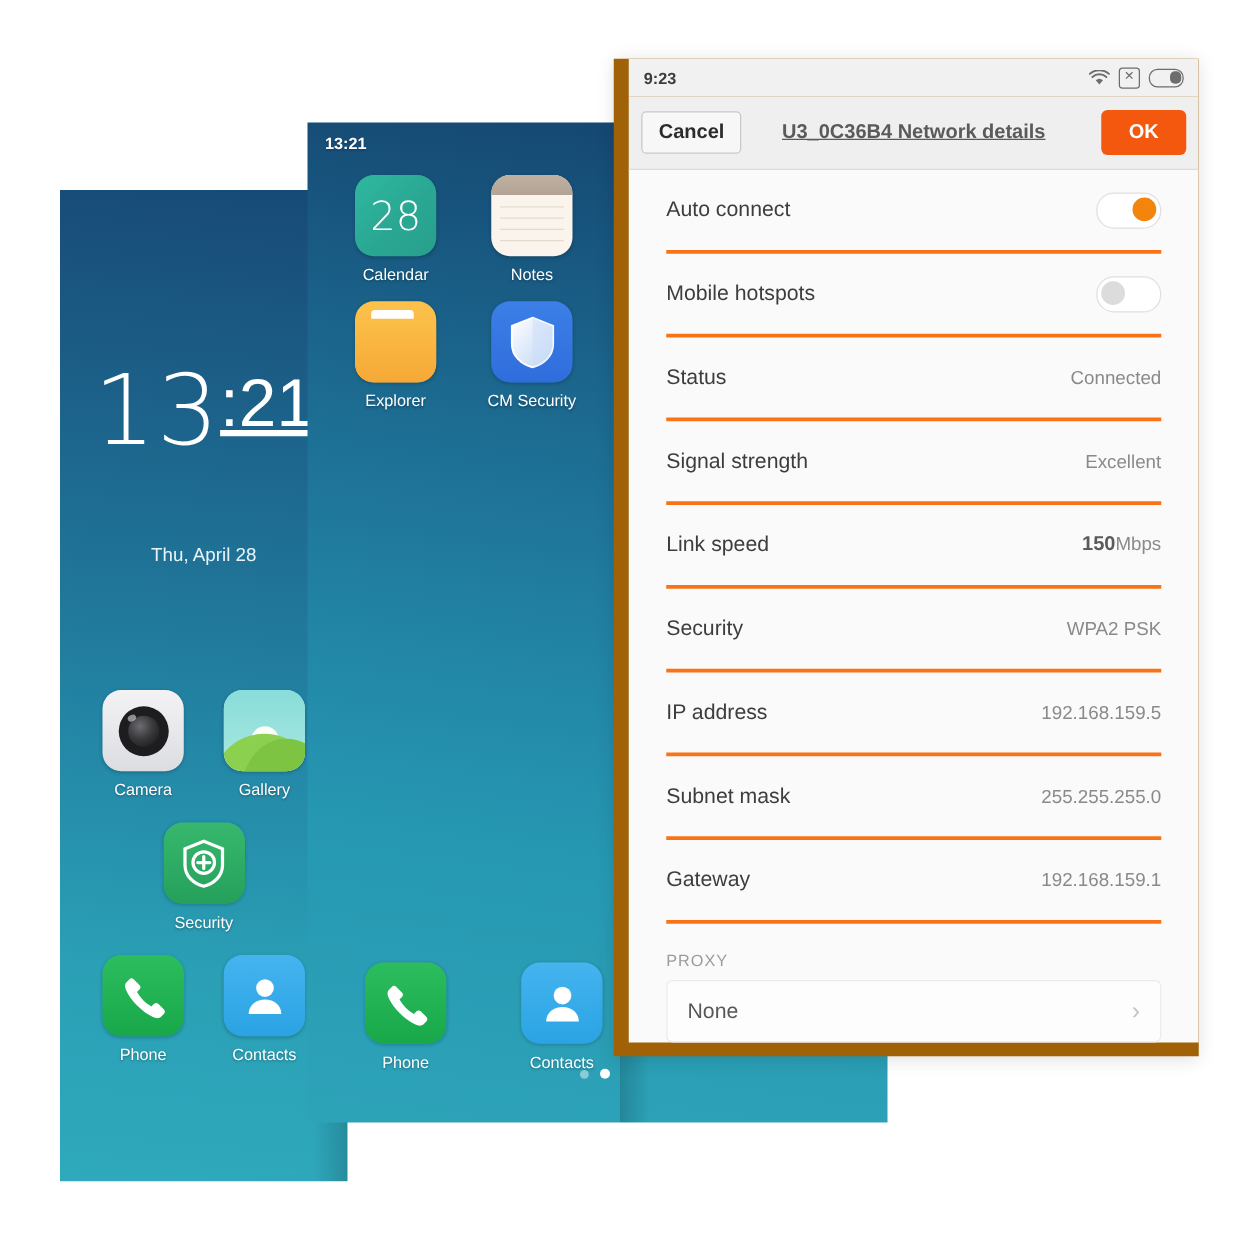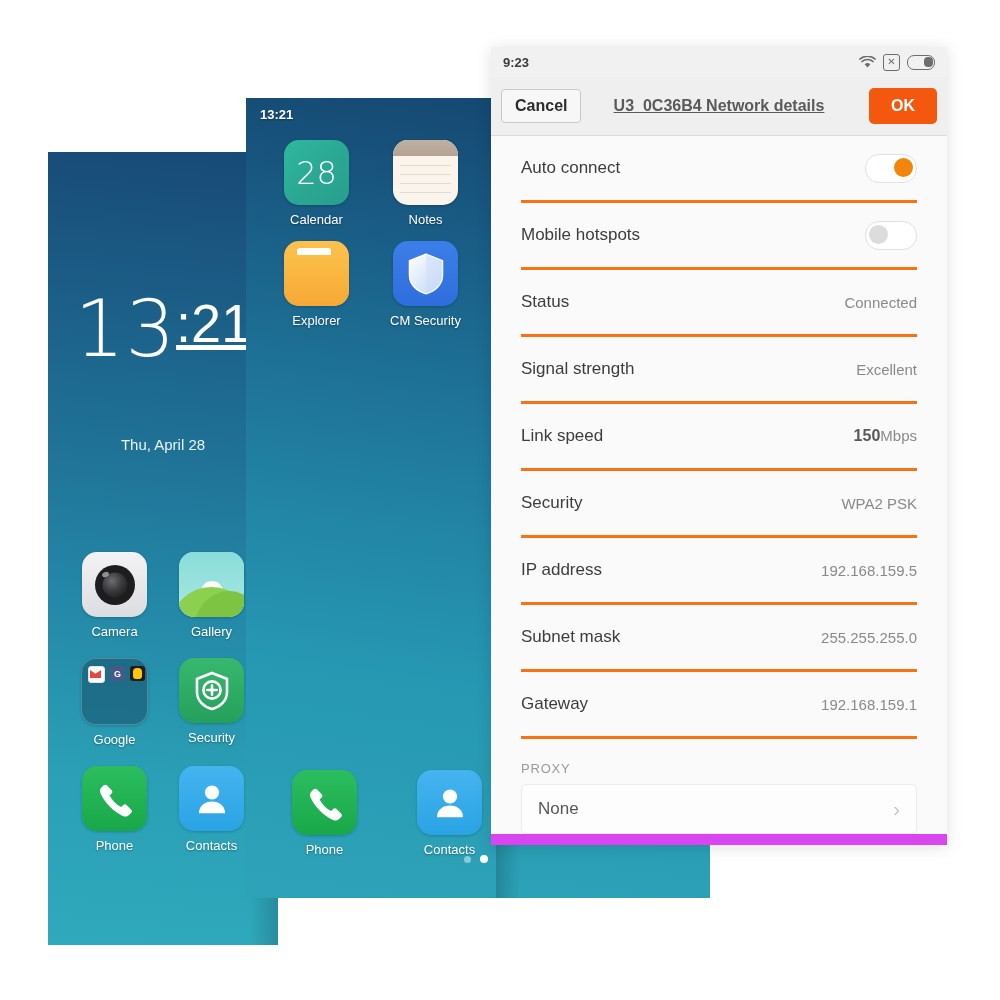--- a/index.html
+++ b/index.html
@@ -119,22 +119,23 @@
   .ic-exp .tab{position:absolute;left:13px;top:7px;width:34px;height:9px;border-radius:3px 3px 0 0;
      background:#fff;}
   .ic-exp .body{position:absolute;left:0;right:0;bottom:0;height:78%;border-radius:0 8px 14px 14px;
      background:linear-gradient(180deg,#fbbe46 0%,#f6a836 100%);}
   
   .ic-cm{background:linear-gradient(180deg,#3c7fe8 0%,#2f6ddc 100%);}
 
   
   .phone3{
     position:absolute;left:491px;top:47px;width:456px;height:798px;
-    background:#d946ef;overflow:hidden;
+    background:#a16207;overflow:hidden;
     box-shadow:0 2px 14px rgba(0,0,0,.13);
+    padding-left:12px;
   }
   .p3-status{height:30px;background:#f1f1f1;display:flex;align-items:center;
      justify-content:space-between;padding:0 12px;}
   .p3-status .time{font-size:13px;font-weight:700;color:#3b3b3b;}
   .p3-status .icons{display:flex;align-items:center;gap:7px;}
 
   .p3-bar{height:58px;background:#efefef;border-bottom:1px solid #dcdcdc;
      display:flex;align-items:center;padding:0 10px;position:relative;}
   .btn-cancel{
     background:#f7f7f7;border:1px solid #c9c9c9;border-radius:4px;
@@ -208,30 +209,20 @@
             <div class="sky"></div>
               <div class="sun"></div>
               <div class="hill1"></div>
               <div class="hill2"></div>
           </div>
           <div class="lbl">Gallery</div>
         </div>
       </div>
 
       <div class="p1-row">
-        <div class="app">
-          <div class="ic ic-folder">
-            <div class="mini-row">
-              <div class="mini gmail"></div>
-              <div class="mini gsearch"></div>
-              <div class="mini yellow"></div>
-            </div>
-          </div>
-          <div class="lbl">Google</div>
-        </div>
         <div class="app">
           <div class="ic ic-security">
             <svg class="shield" width="36" height="40" viewBox="0 0 36 40">
               <path d="M18 2 L33 8 V21 C33 30 26 36 18 38 C10 36 3 30 3 21 V8 Z" fill="none" stroke="#ffffff" stroke-width="2.6"></path>
               <circle cx="18" cy="19" r="8.6" fill="none" stroke="#ffffff" stroke-width="2.6"></circle>
               <path d="M18 14.2 V23.8 M13.2 19 H22.8" stroke="#ffffff" stroke-width="2.6" stroke-linecap="round"></path>
             </svg>
           </div>
           <div class="lbl">Security</div>
         </div>

